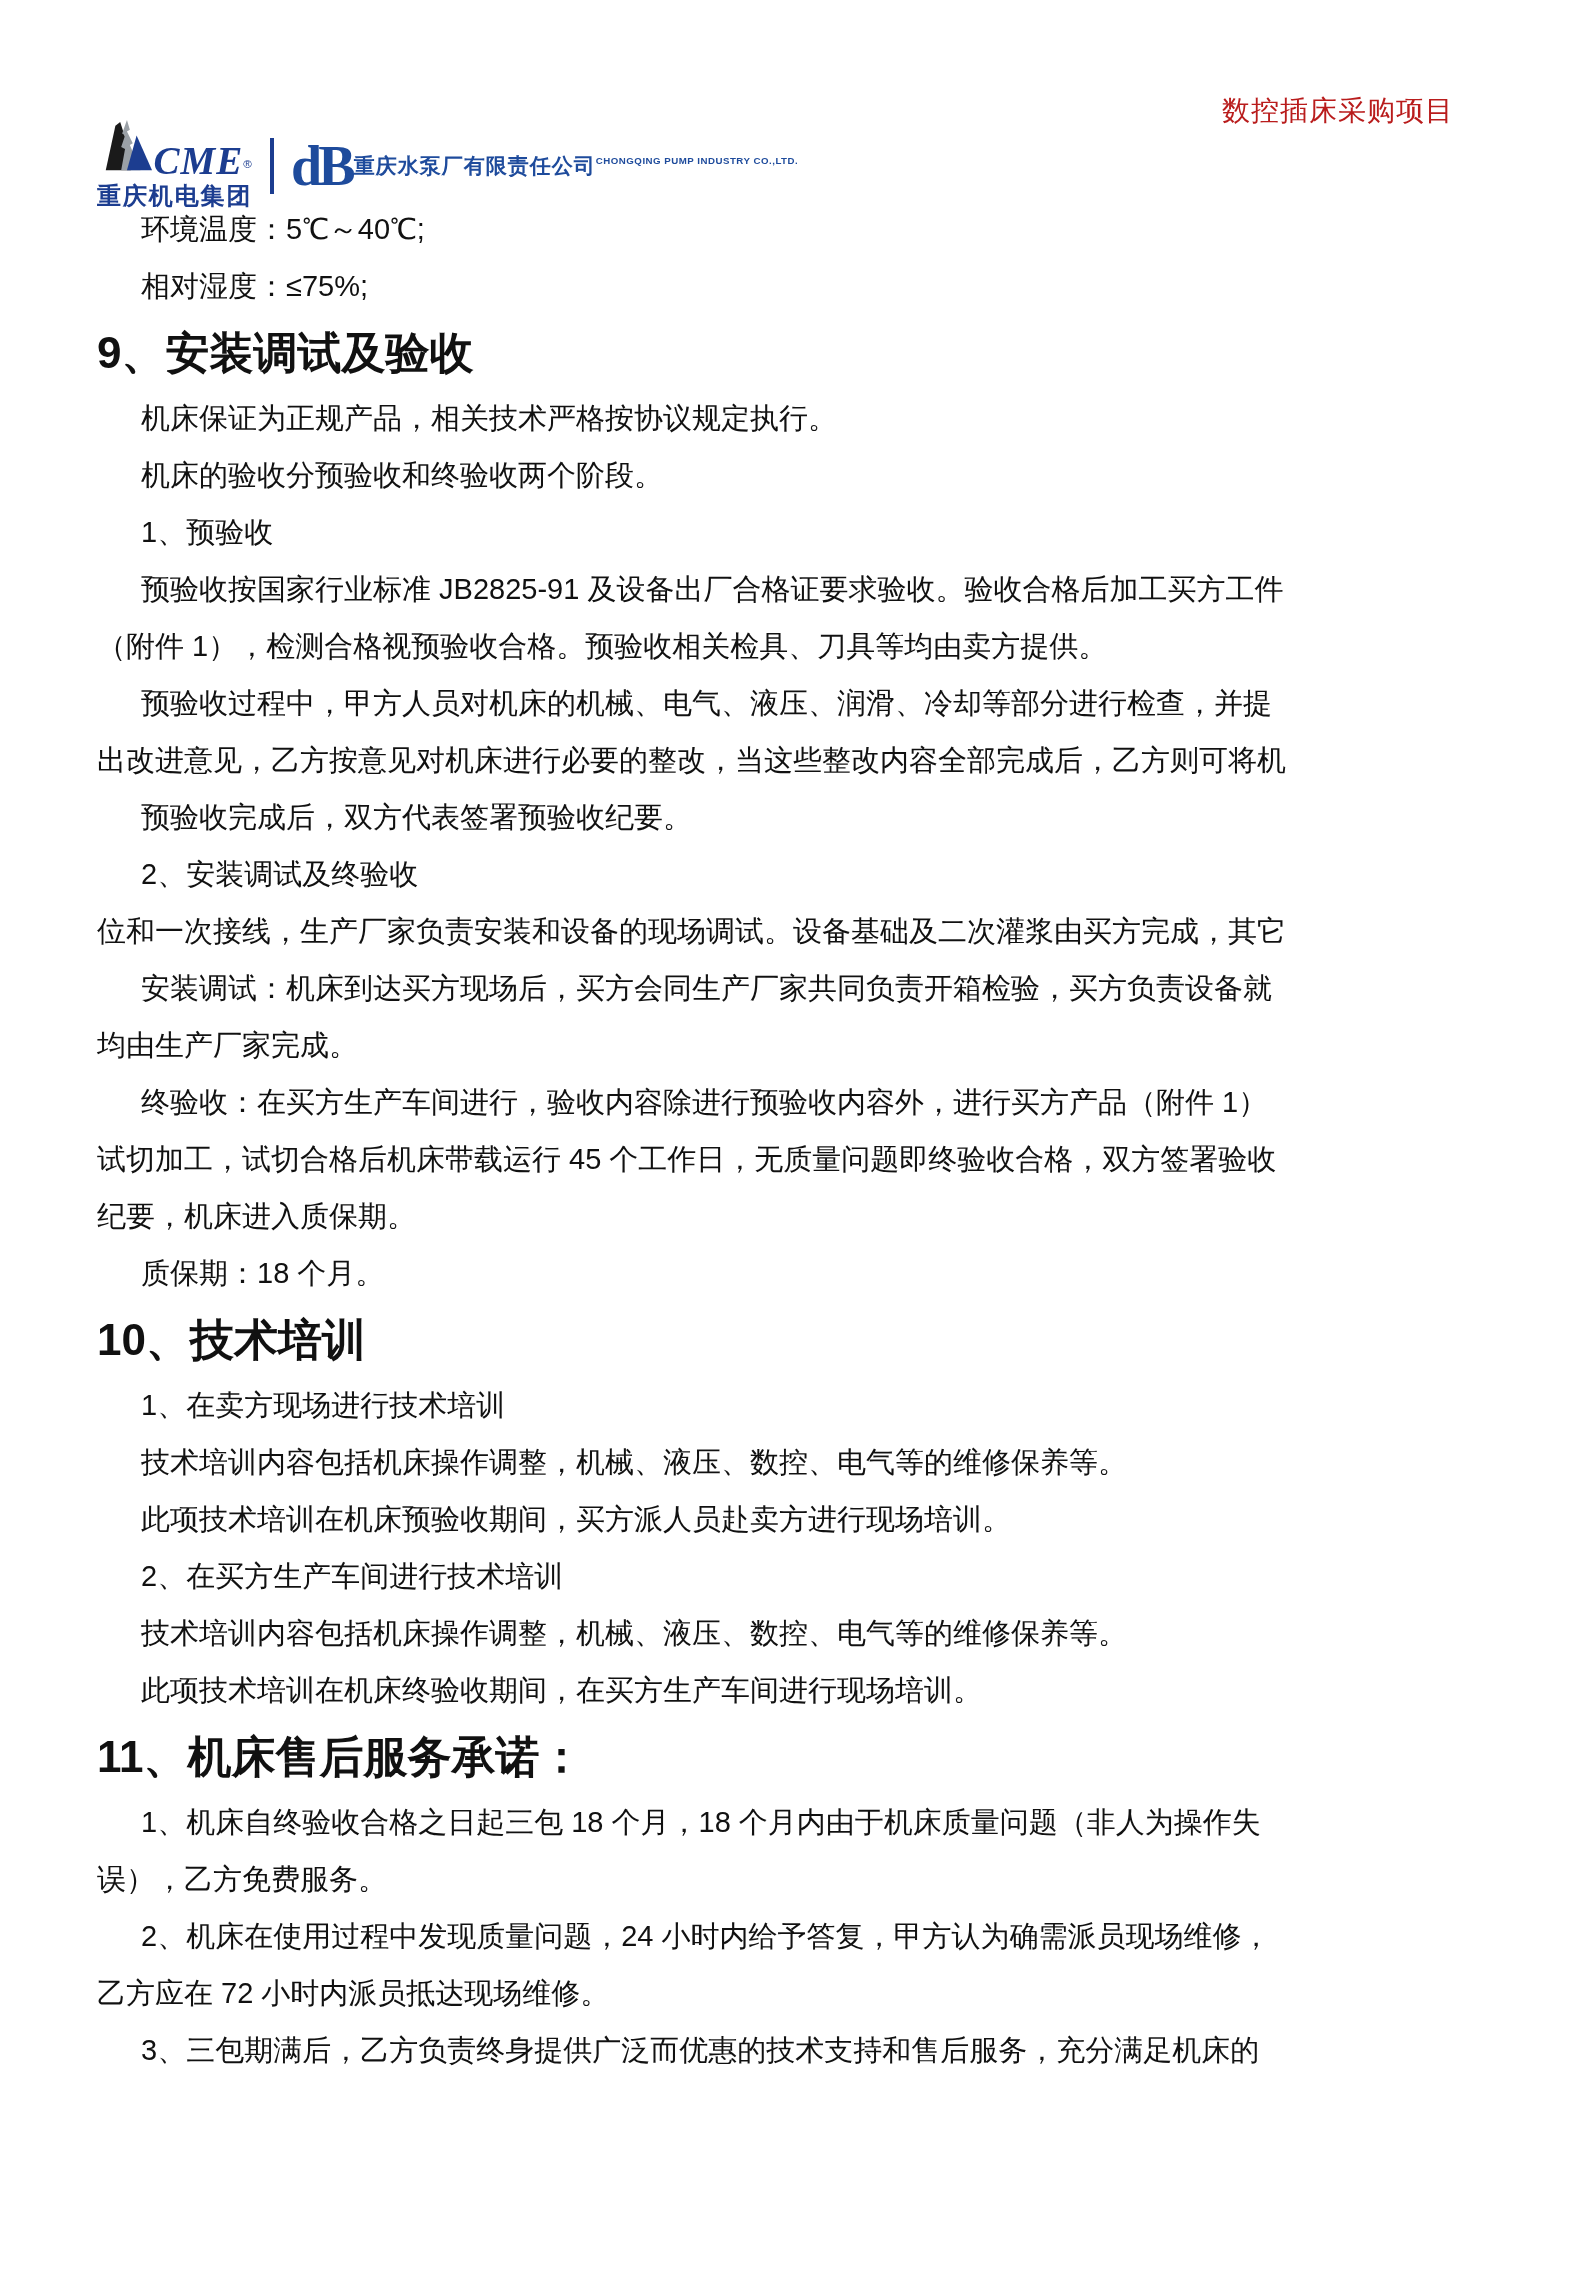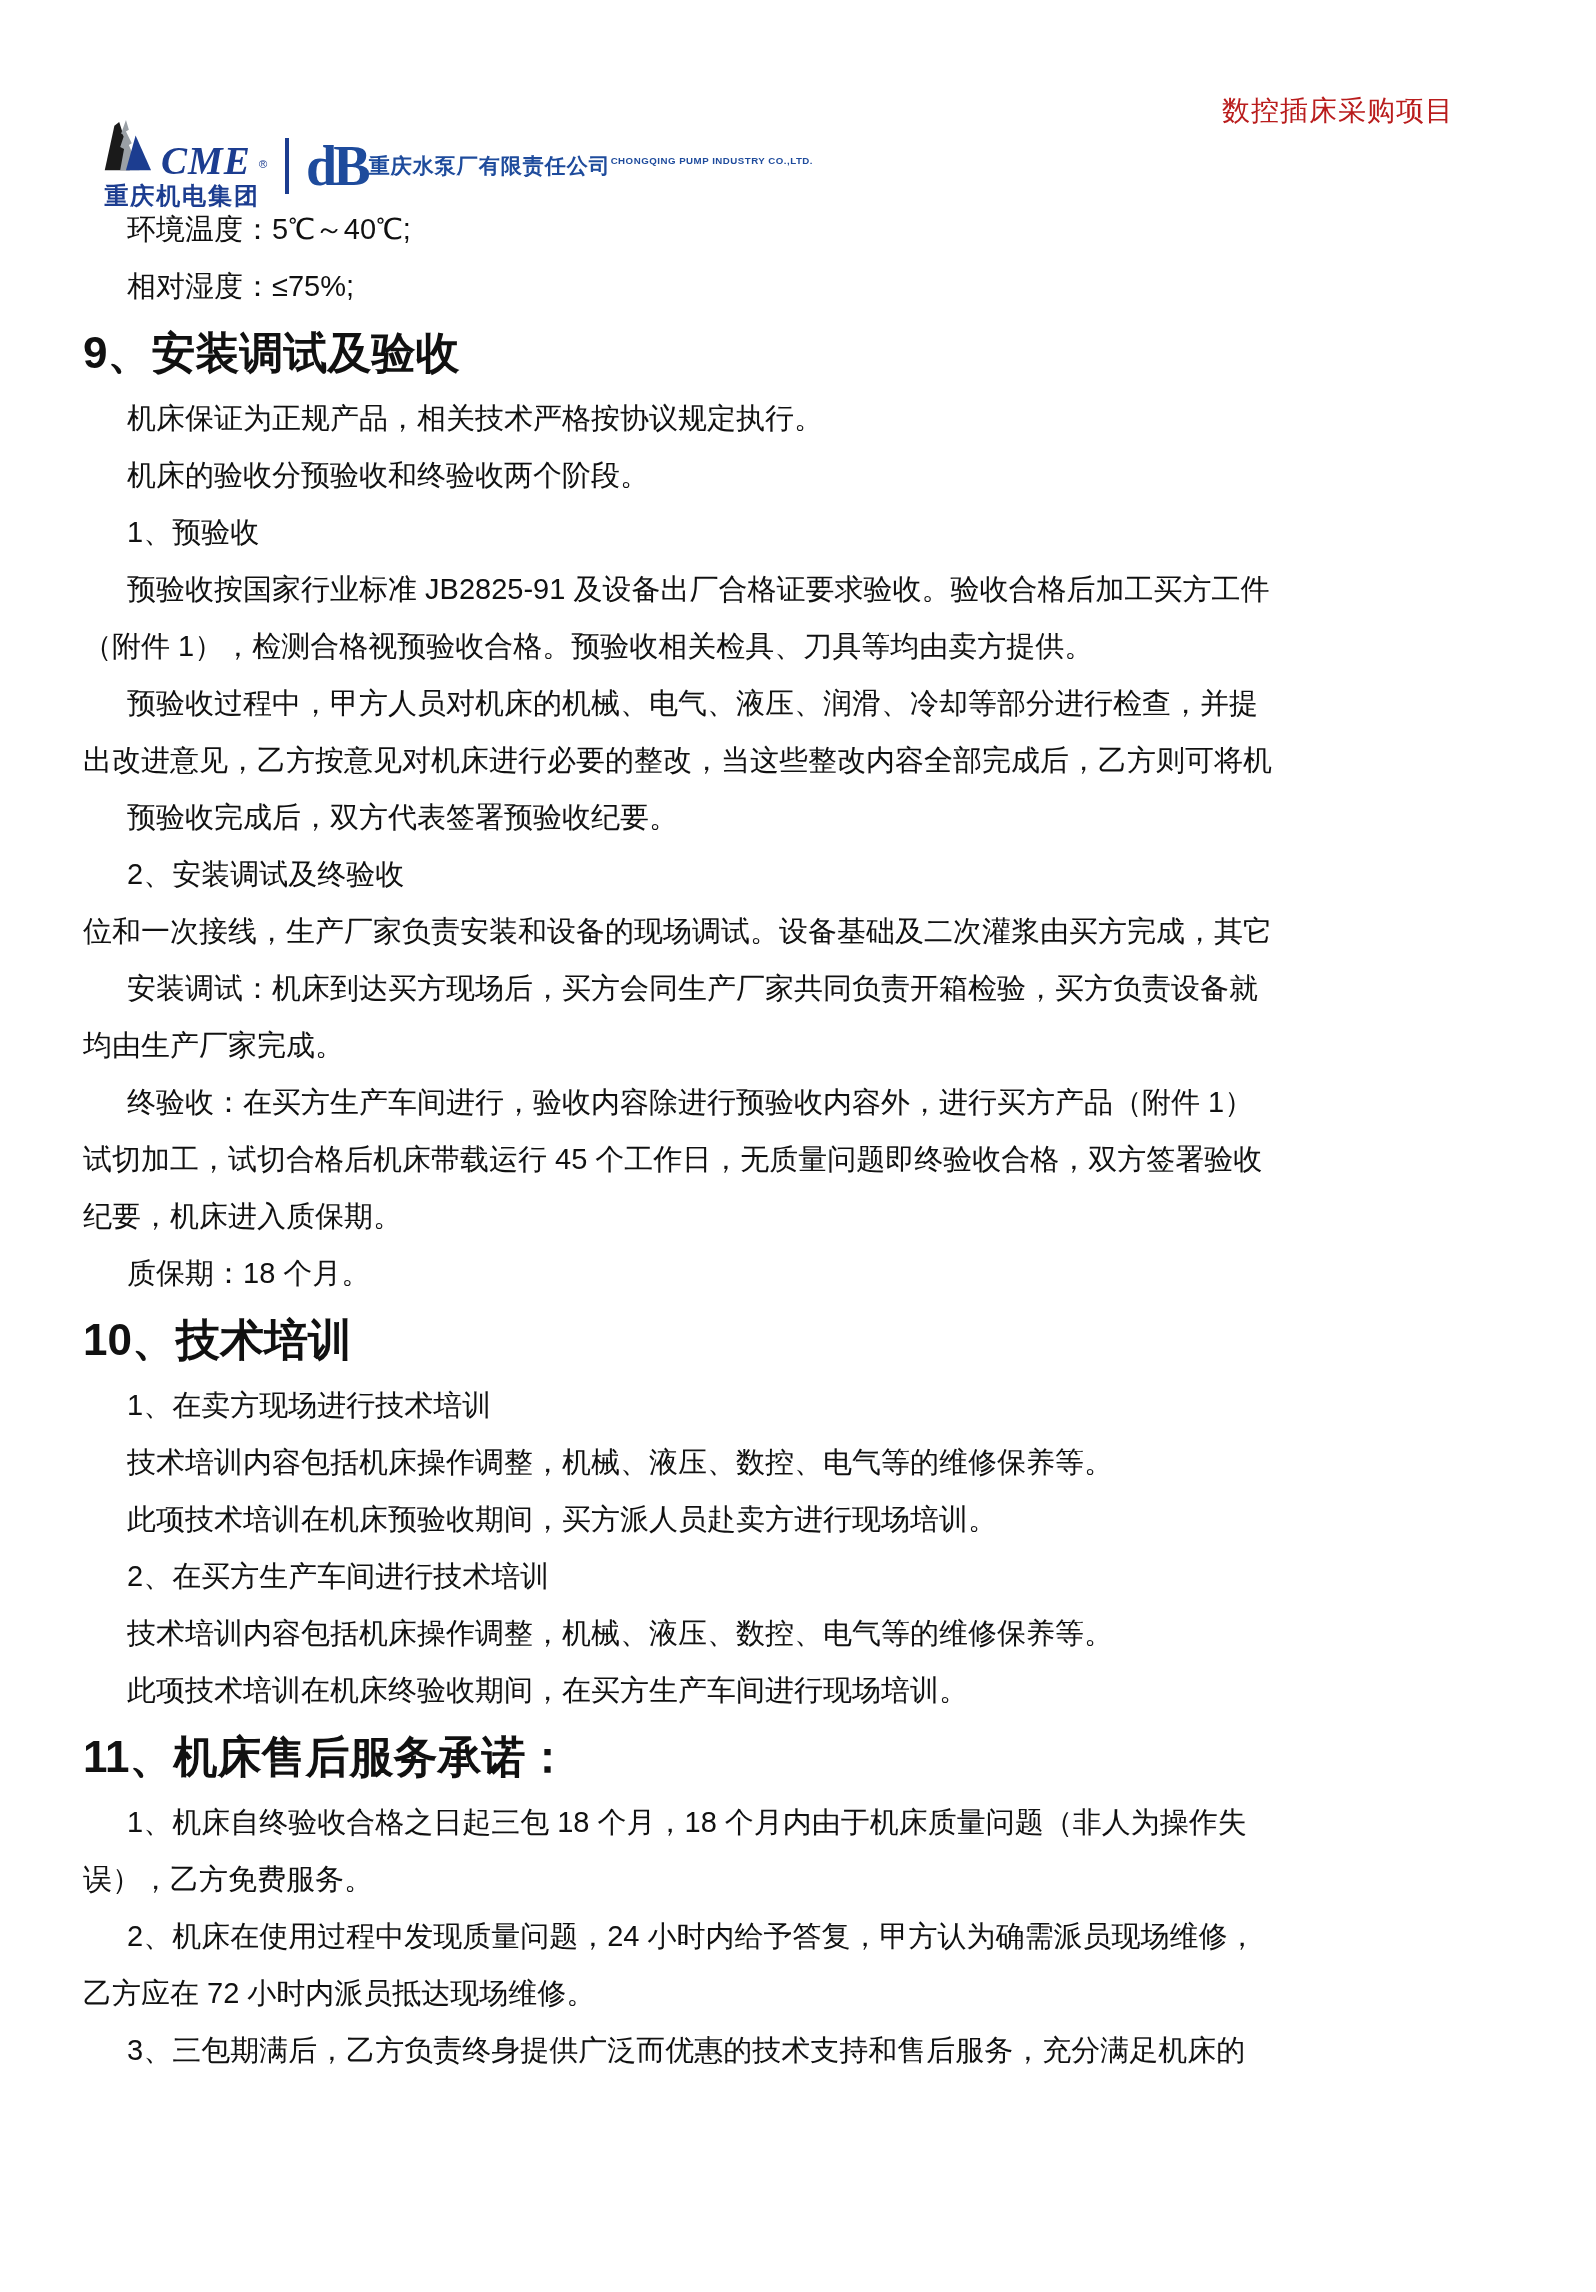--- a/index.html
+++ b/index.html
@@ -29,21 +29,21 @@
   }
   .logo-row {
     position: absolute;
     top: 120px;
     left: 97px;
     display: flex;
     align-items: center;
     gap: 13.5px;
   }
   .cme-block { display: flex; flex-direction: column; align-items: center; }
-  .cme-top { display: flex; align-items: flex-end; gap: 8px; }
+  .cme-top { display: flex; align-items: flex-end; gap: 0; }
   .cme-acronym {
     font-family: "Liberation Serif", serif;
     font-style: italic;
     font-weight: bold;
     font-size: 39px;
     line-height: 35px;
     color: #1c3d90;
     letter-spacing: 1px;
   }
   .cme-reg { font-size: 11.6px; color: #1c3d90; line-height: 29px; }
@@ -81,21 +81,21 @@
     font-size: 9.7px;
     color: #1e4b9c;
     letter-spacing: 0.5px;
     margin-top: 2.9px;
   }
 
   
   .doc-body {
     position: absolute;
     top: 201px;
-    left: 83px;
+    left: 97px;
     right: 93px;
   }
   .line {
     margin: 0;
     height: 57px;
     line-height: 57px;
     font-size: 29px;
     color: #111111;
     white-space: nowrap;
   }

